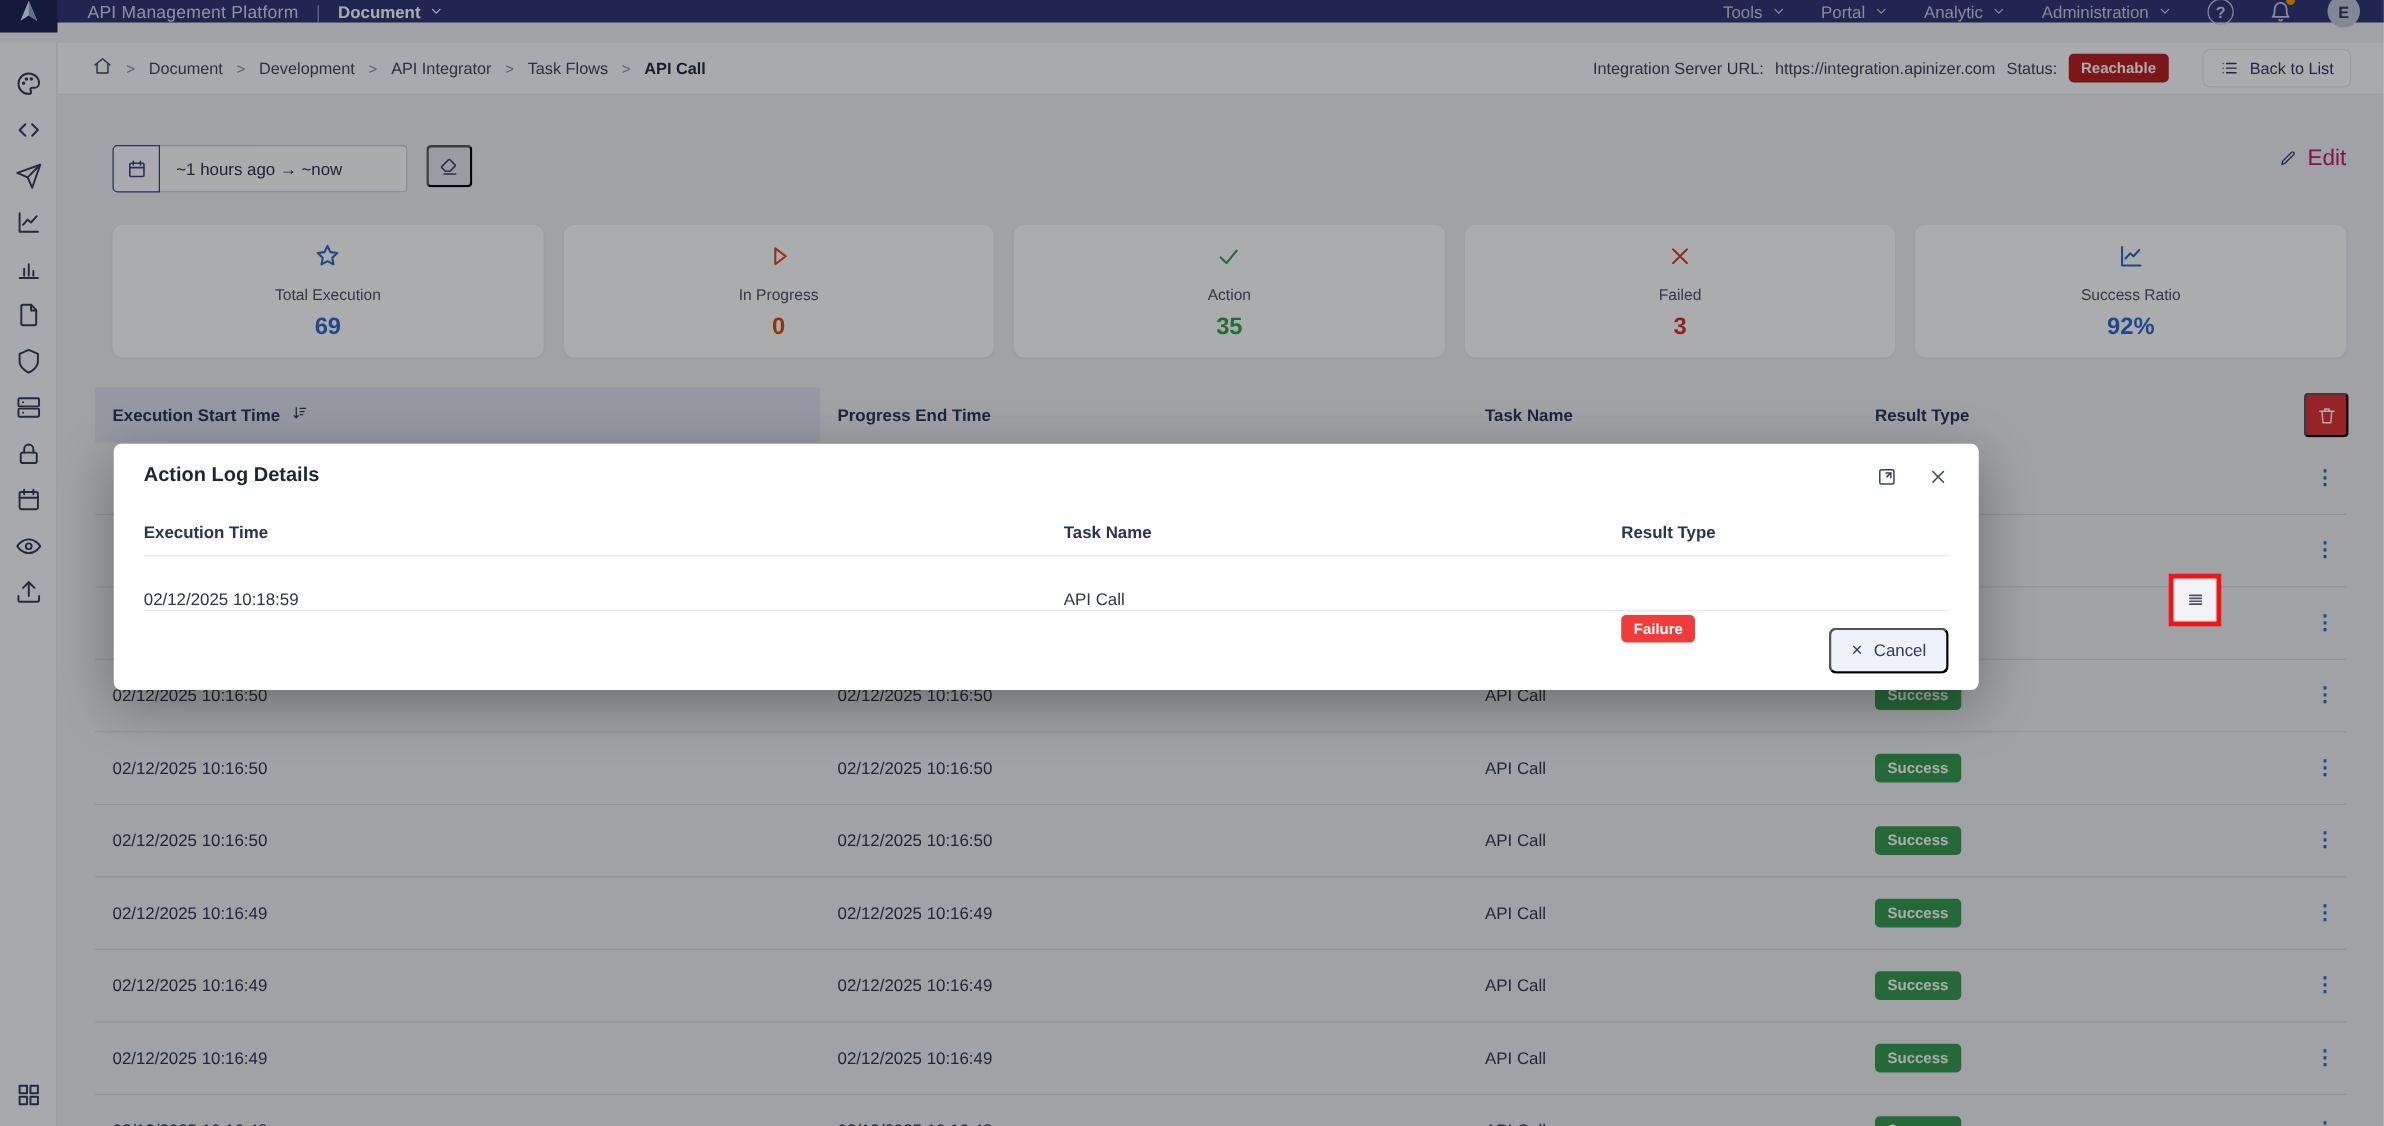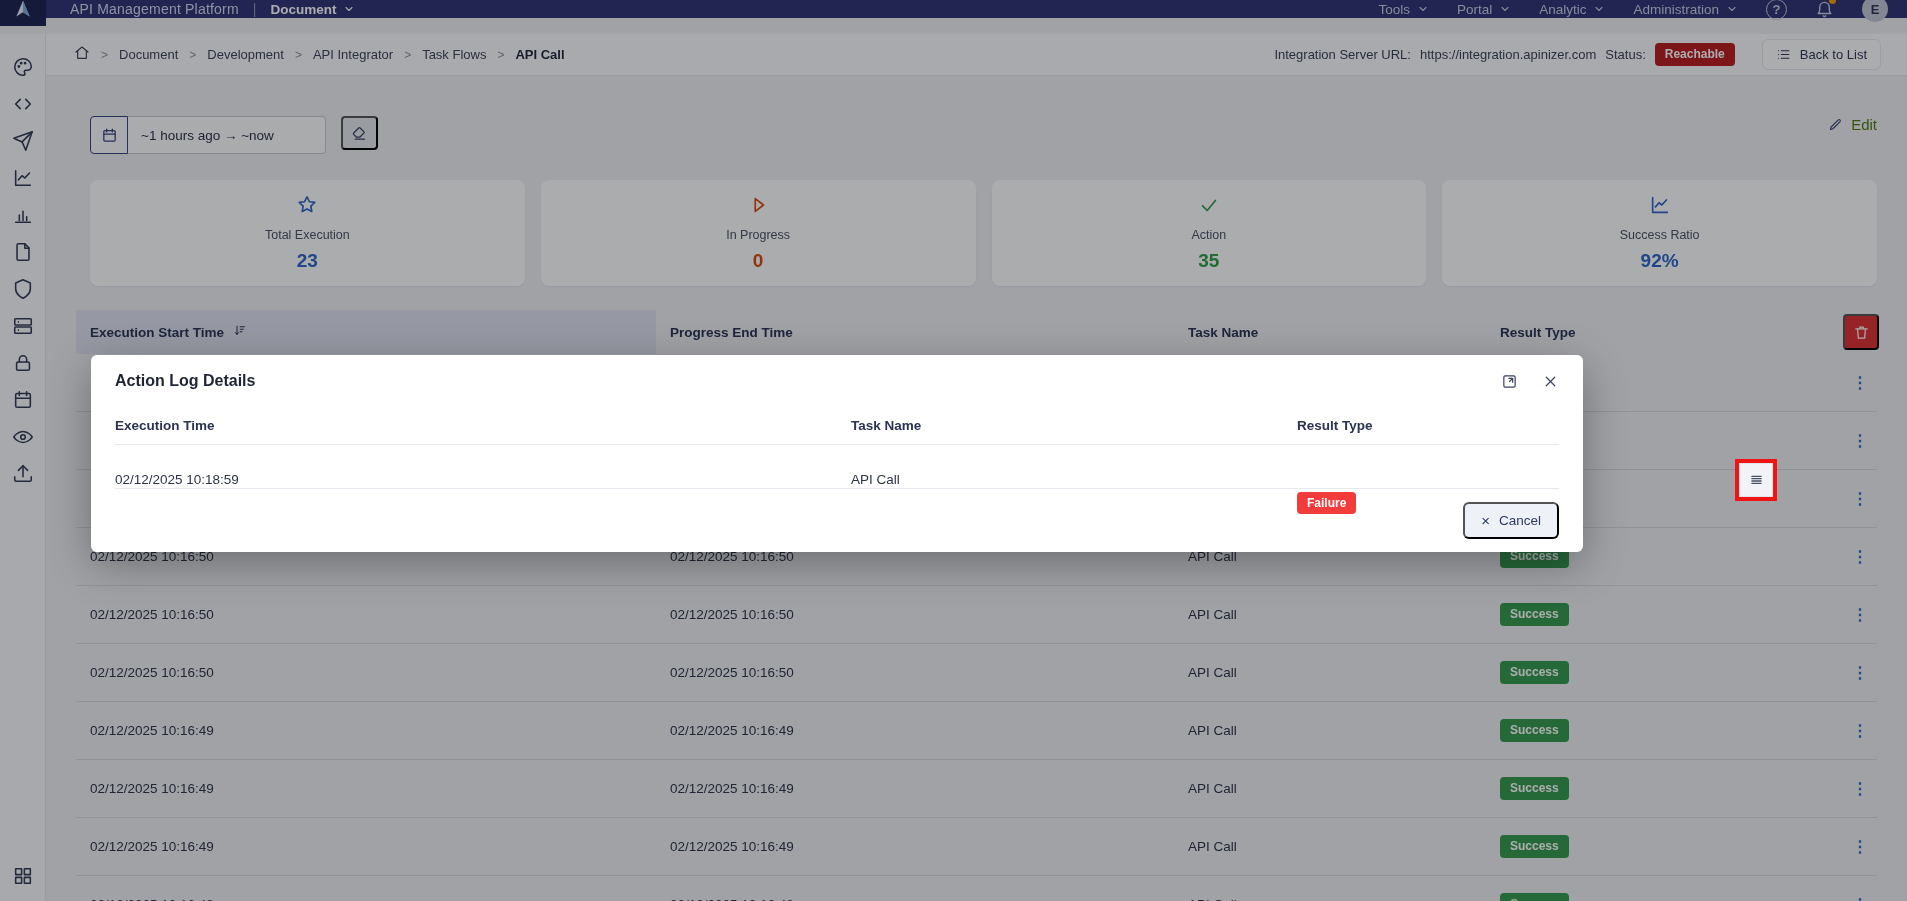--- a/index.html
+++ b/index.html
@@ -72,21 +72,21 @@
     align-items:center; justify-content:center; cursor:pointer; }
   .cal-btn svg, .clear-btn svg { width:17px; height:17px; stroke:currentColor;
     fill:none; stroke-width:1.8; stroke-linecap:round; stroke-linejoin:round; }
   .date-input { width:198px; height:38px; border:1px solid #c3c8d4;
     border-left:none; border-radius:0 4px 4px 0; padding:0 13px; font-size:13.5px;
     color:#2b3147; background:#fdfdfe; display:flex; align-items:center; }
   .clear-btn { width:37px; height:34px; background:#e4e7ec; border-radius:4px;
     margin-left:15px; display:flex; align-items:center; justify-content:center;
     color:#3a4160; cursor:pointer; }
   .edit-btn { margin-left:auto; display:flex; align-items:center; gap:8px;
-    color:#4d7c0f; font-size:15px; font-weight:500; cursor:pointer; }
+    color:#be185d; font-size:18px; font-weight:500; cursor:pointer; }
   .edit-btn svg { width:15px; height:15px; stroke:#333d73; fill:none;
     stroke-width:1.7; stroke-linecap:round; stroke-linejoin:round; }
 
   
   .stats { display:flex; gap:16px; margin-bottom:24px; }
   .stat-card { flex:1; background:#ffffff; border-radius:8px; height:106px;
     display:flex; flex-direction:column; align-items:center; justify-content:center;
     gap:8px; box-shadow:0 1px 2px rgba(20,30,60,.06); }
   .stat-icon svg { width:22px; height:22px; fill:none; stroke-width:1.8;
     stroke-linecap:round; stroke-linejoin:round; }
@@ -346,35 +346,42 @@
         <span>Edit</span>
       </span>
     </div>
 
     <div class="stats">
       <div class="stat-card">
         <span class="stat-icon c-blue"><svg viewBox="0 0 24 24">
               <path d="M12 3l2.6 5.4 5.9.8-4.3 4.1 1 5.8-5.2-2.8-5.2 2.8 1-5.8L3.5 9.2l5.9-.8z"></path>
             </svg></span>
         <span class="stat-label">Total Execution</span>
-        <span class="stat-value c-blue">23</span>
+        <span class="stat-value c-blue">69</span>
       </div>
       <div class="stat-card">
         <span class="stat-icon c-orange"><svg viewBox="0 0 24 24">
               <path d="M9 5v14l9-7z"></path>
             </svg></span>
         <span class="stat-label">In Progress</span>
         <span class="stat-value c-orange">0</span>
       </div>
       <div class="stat-card">
         <span class="stat-icon c-green"><svg viewBox="0 0 24 24">
               <polyline points="5 13 10 18 19 7"></polyline>
             </svg></span>
         <span class="stat-label">Action</span>
         <span class="stat-value c-green">35</span>
+      </div>
+      <div class="stat-card">
+        <span class="stat-icon c-red"><svg viewBox="0 0 24 24">
+              <path d="M6 6l12 12M18 6L6 18"></path>
+            </svg></span>
+        <span class="stat-label">Failed</span>
+        <span class="stat-value c-red">3</span>
       </div>
       <div class="stat-card">
         <span class="stat-icon c-blue"><svg viewBox="0 0 24 24">
               <path d="M4 4v16h16"></path>
               <polyline points="7 14 11 9.5 14 12 19 6.5"></polyline>
             </svg></span>
         <span class="stat-label">Success Ratio</span>
         <span class="stat-value c-blue">92%</span>
       </div>
     </div>

